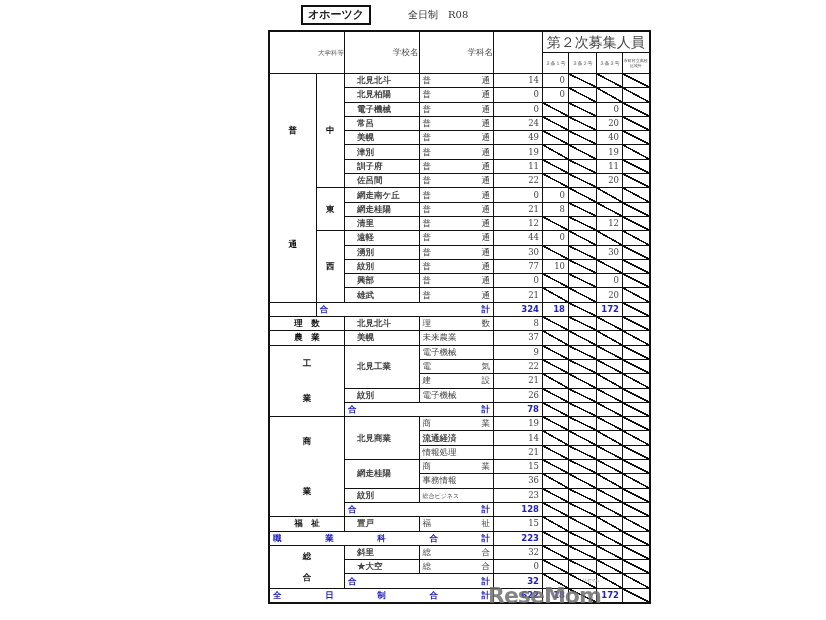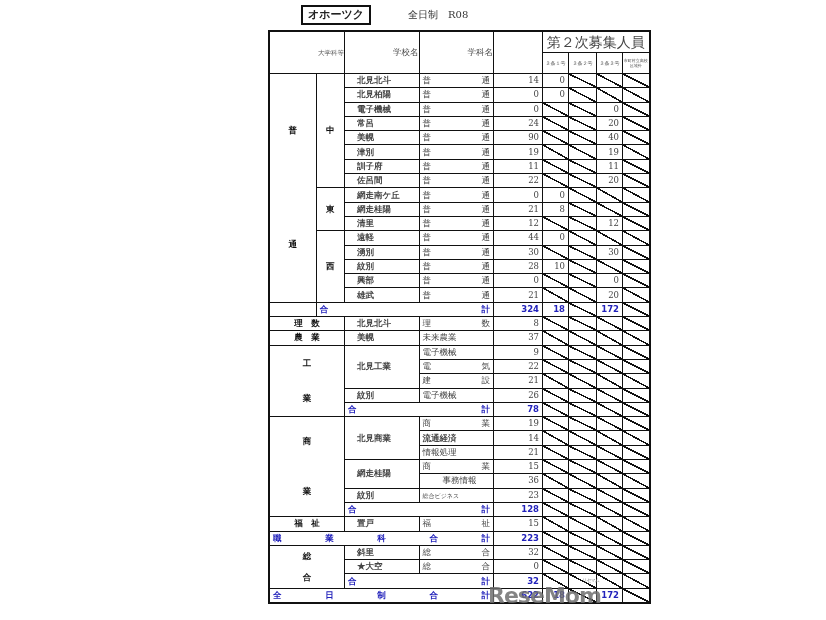--- a/index.html
+++ b/index.html
@@ -131,21 +131,21 @@
         <td class="slash"></td>
       </tr>
       <tr>
         <td class="school">美幌</td>
         <td class="course">
           <span>
             <b style="font-weight: normal;">普</b>
             <b style="font-weight: normal;">通</b>
           </span>
         </td>
-        <td class="num">90</td>
+        <td class="num">49</td>
         <td class="slash"></td>
         <td class="slash"></td>
         <td class="num">40</td>
         <td class="slash"></td>
       </tr>
       <tr>
         <td class="school">津別</td>
         <td class="course">
           <span>
             <b style="font-weight: normal;">普</b>
@@ -259,21 +259,21 @@
         <td class="slash"></td>
       </tr>
       <tr>
         <td class="school">紋別</td>
         <td class="course">
           <span>
             <b style="font-weight: normal;">普</b>
             <b style="font-weight: normal;">通</b>
           </span>
         </td>
-        <td class="num">28</td>
+        <td class="num">77</td>
         <td class="num">10</td>
         <td class="slash"></td>
         <td class="slash"></td>
         <td class="slash"></td>
       </tr>
       <tr>
         <td class="school">興部</td>
         <td class="course">
           <span>
             <b style="font-weight: normal;">普</b>
@@ -467,21 +467,21 @@
           </span>
         </td>
         <td class="num">15</td>
         <td class="slash"></td>
         <td class="slash"></td>
         <td class="slash"></td>
         <td class="slash"></td>
       </tr>
       <tr>
         <td class="course">
-          <span style="justify-content: flex-start; margin-left: 20px;">
+          <span style="justify-content: flex-start;">
             <b style="font-weight: normal;">事務情報</b>
           </span>
         </td>
         <td class="num">36</td>
         <td class="slash"></td>
         <td class="slash"></td>
         <td class="slash"></td>
         <td class="slash"></td>
       </tr>
       <tr>

